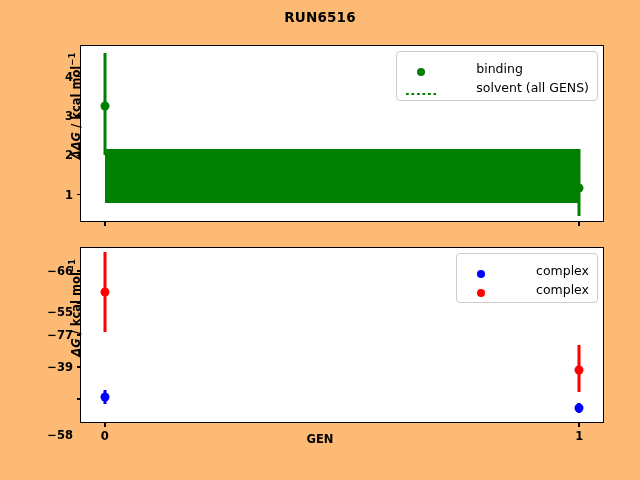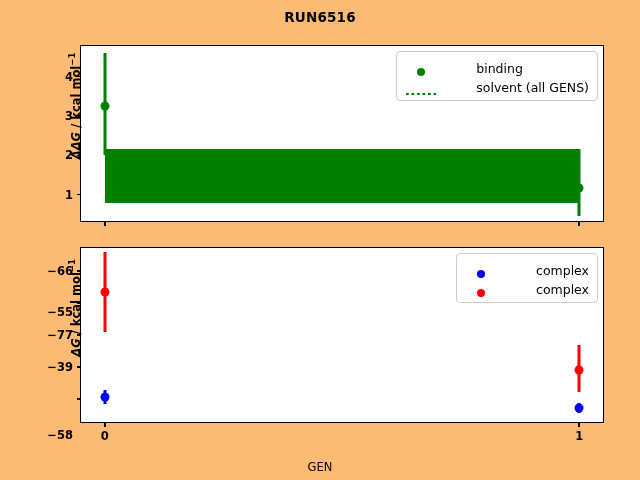--- a/index.html
+++ b/index.html
@@ -120,25 +120,25 @@
     left: -96px;
     top: 52px;
     width: 180px;
   }
   .ylabel .nonital { font-style: normal; }
   .sup { font-size: 8.5px; vertical-align: super; font-style: normal; }
 
   .xlabel {
     position: absolute;
     left: 0;
-    top: 460px;
+    top: 432px;
     width: 640px;
     text-align: center;
     font-size: 11.5px;
-    font-weight: normal;
+    font-weight: bold;
     color: #000000;
   }
 
   
   .errbar {
     position: absolute;
     width: 3px;
     transform: translateX(-50%);
   }
   .marker {

